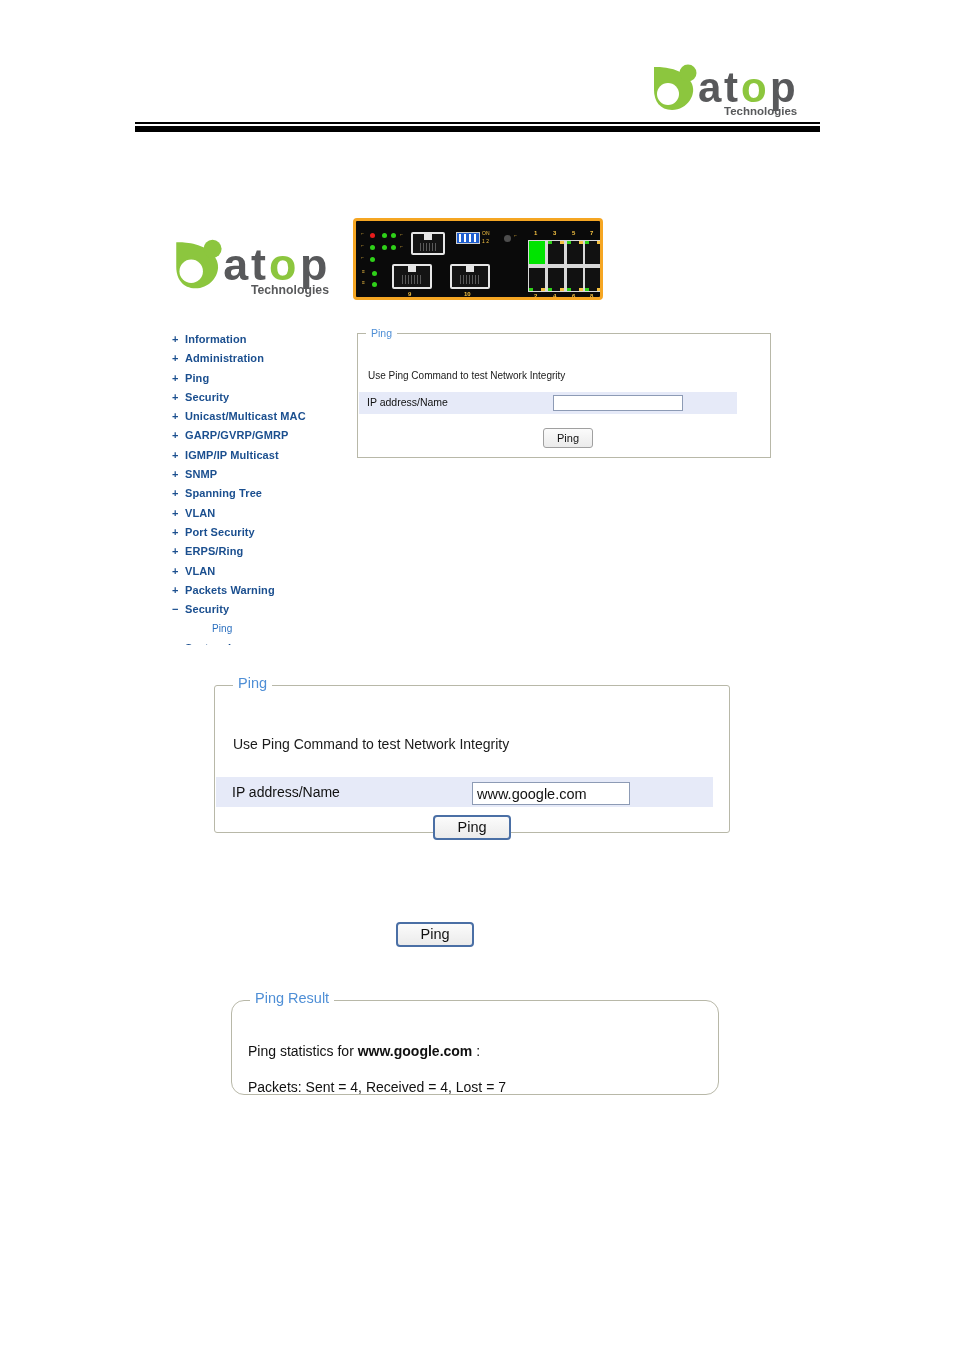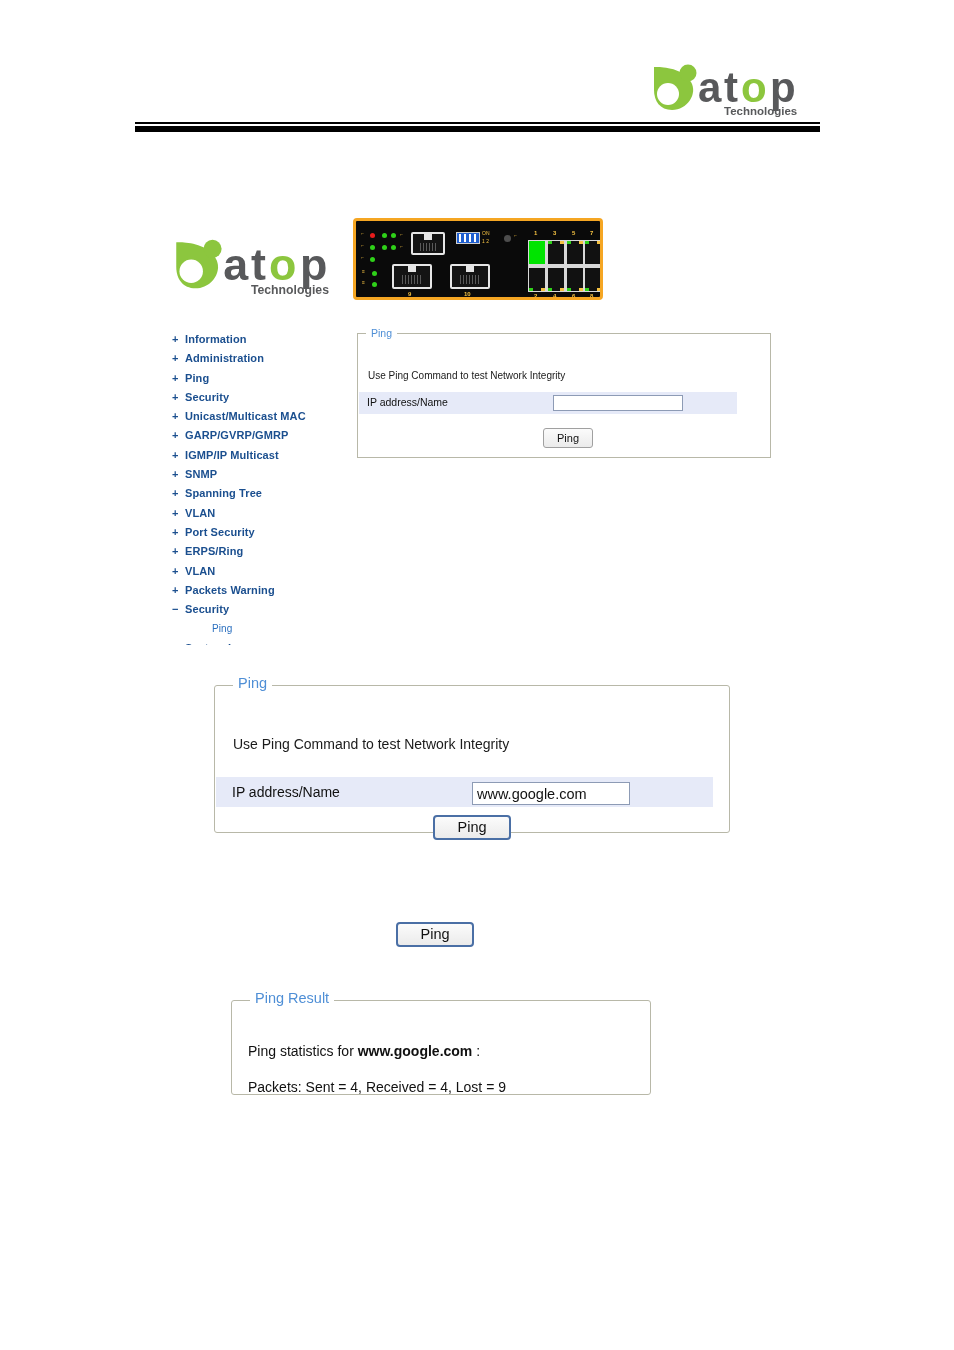--- a/index.html
+++ b/index.html
@@ -298,21 +298,21 @@
   }
 
   
   #figure-ping-result {
     position: absolute;
     left: 0;
     top: 985px;
     width: 954px;
     height: 140px;
   }
-  #ping-result-panel { left: 231px; top: 15px; width: 420px; height: 95px; border-radius: 3px; }
+  #ping-result-panel { left: 231px; top: 15px; width: 488px; height: 95px; border-radius: 13px; }
   #ping-result-panel .ui-legend { font-size: 14.5px; top: -11px; left: 18px; }
   .result-line {
     position: absolute;
     left: 16px;
     color: #111111;
     font-size: 14px;
     font-family: "Liberation Sans", sans-serif;
     white-space: nowrap;
   }
   #result-line-1 { top: 42px; }
@@ -531,15 +531,15 @@
 </div>
 
 <div id="figure-ping-result">
   <div id="ping-result-panel" class="ui-fieldset">
     <span class="ui-legend">Ping Result</span>
 
     <div class="result-line" id="result-line-1">
       <span>Ping statistics for </span><span class="result-strong">www.google.com</span><span> :</span>
     </div>
 
-    <div class="result-line" id="result-line-2">Packets: Sent = 4, Received = 4, Lost = 9</div>
+    <div class="result-line" id="result-line-2">Packets: Sent = 4, Received = 4, Lost = 7</div>
   </div>
 </div>
 
 </body></html>

